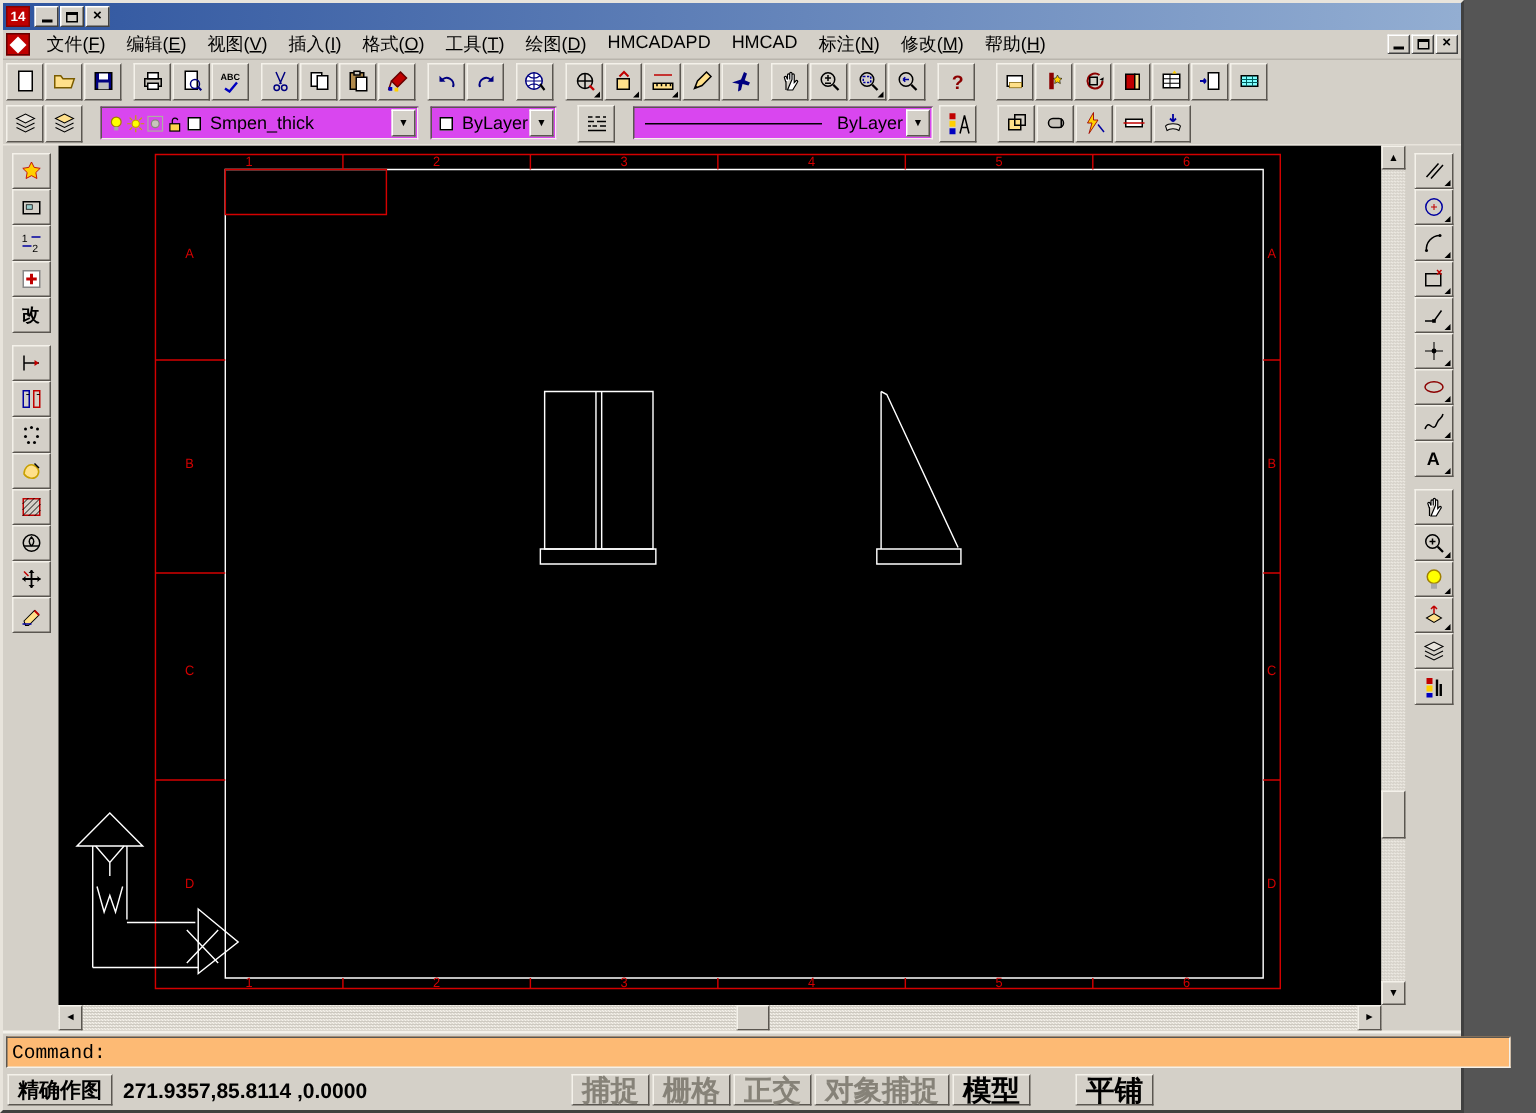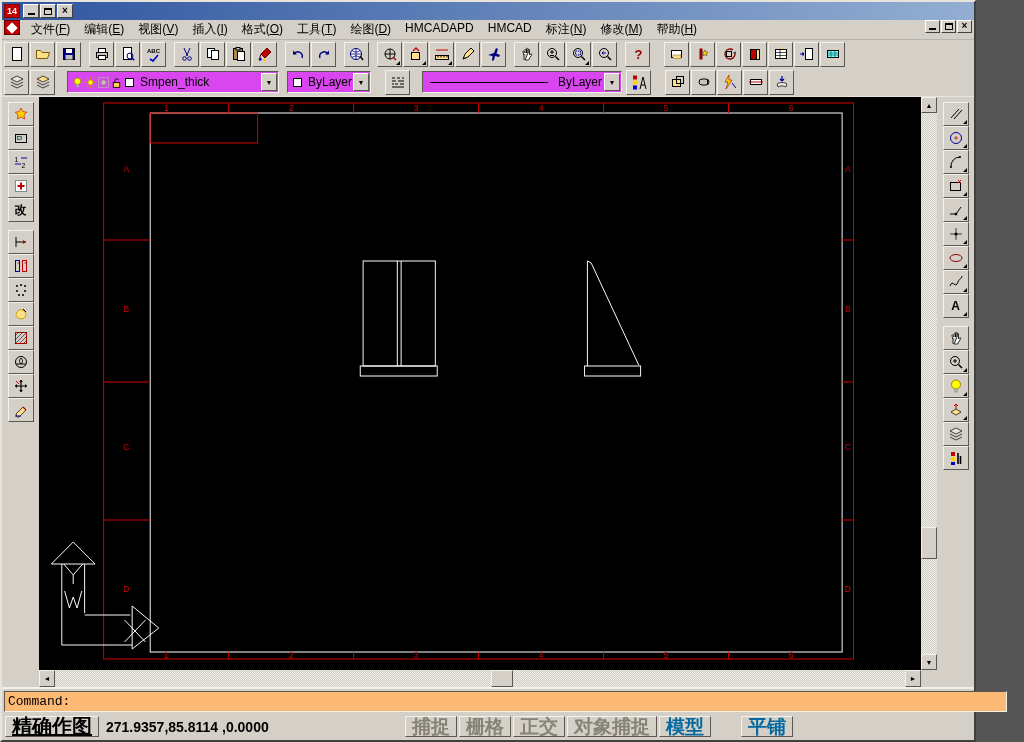--- a/index.html
+++ b/index.html
@@ -15,21 +15,21 @@
     display:flex;align-items:center;justify-content:center;margin-right:3px;border:1px solid #800;}
   .title-text{color:#fff;font-weight:bold;font-size:12px;flex:1;white-space:nowrap;}
   .capgroup{display:flex;gap:1px;}
   .cap{width:16px;height:14px;background:#d4d0c8;border:1px solid;border-color:#fff #404040 #404040 #fff;
     display:flex;align-items:flex-end;justify-content:center;font-size:10px;line-height:10px;font-weight:bold;padding:0;}
   .cap.sm{width:15px;height:13px;}
   .glyph-min{display:block;width:7px;height:2px;background:#000;margin-bottom:2px;}
   .glyph-restore{display:block;width:8px;height:7px;border:1px solid #000;border-top:2px solid #000;margin-bottom:2px;}
   .glyph-close{margin-bottom:0px;line-height:12px;}
   
-  .menubar{height:20px;display:flex;align-items:flex-start;padding:0 2px;flex:0 0 auto;
+  .menubar{height:20px;display:flex;align-items:center;padding:0 2px;flex:0 0 auto;
     border-bottom:1px solid #b8b4ac;}
   .doc-icon{width:16px;height:15px;background:#c00000;margin:0 4px 0 0;border:1px solid #600;
     display:flex;align-items:center;justify-content:center;}
   .doc-icon span{width:8px;height:8px;background:#fff;transform:rotate(45deg);display:block;}
   .menu-item{padding:1px 7px;white-space:nowrap;cursor:default;}
   .menu-item u{text-decoration:underline;}
   .menu-spacer{flex:1;}
   
   .tbrow{height:28px;display:flex;align-items:center;padding:1px 2px;flex:0 0 auto;}
   .tbgroup{display:flex;align-items:center;margin-right:7px;}
@@ -67,25 +67,25 @@
     display:flex;align-items:center;justify-content:center;font-size:7px;color:#000;padding:0;}
   .hscroll .sbtn{height:17px;}
   .thumb{position:absolute;background:#d4d0c8;border:1px solid;border-color:#f4f1ea #5a5650 #5a5650 #f4f1ea;}
   .zl{fill:#d40000;font-size:9px;font-family:"Liberation Sans","DejaVu Sans",sans-serif;text-anchor:middle;}
   
   .cmdrow{height:26px;padding:2px 2px 2px 2px;border-top:2px solid;border-color:#f4f1ea;flex:0 0 auto;background:#d4d0c8;}
   .cmdbox{width:1003px;height:21px;background:#fdba74;border:1px solid;border-color:#5a5650 #f4f1ea #f4f1ea #5a5650;
     font-family:"Liberation Mono","DejaVu Sans Mono",monospace;font-size:13px;display:flex;align-items:center;padding-left:3px;}
   
   .statusbar{height:27px;display:flex;align-items:center;padding:2px 3px;gap:2px;flex:0 0 auto;}
-  .sb-mode{font-weight:bold;font-size:20px;padding:1px 6px;border:1px solid;border-color:#f4f1ea #5a5650 #5a5650 #f4f1ea;height:21px;display:flex;align-items:center;text-decoration:underline;}
+  .sb-mode{font-weight:bold;font-size:14px;padding:1px 6px;border:1px solid;border-color:#f4f1ea #5a5650 #5a5650 #f4f1ea;height:21px;display:flex;align-items:center;}
   .sb-coords{width:302px;font-weight:bold;font-size:14px;padding-left:5px;height:21px;display:flex;align-items:center;}
   .sb-toggle{height:21px;display:flex;align-items:center;padding:0 6px;font-weight:bold;font-size:19px;
     border:1px solid;border-color:#f4f1ea #5a5650 #5a5650 #f4f1ea;color:#868278;}
-  .sb-toggle.on{color:#0369a1;}
+  .sb-toggle.on{color:#000000;}
 </style>
 </head>
 <body>
 
 <div class="window">
 
   <div class="titlebar">
     <span class="app-icon">14</span>
     <span class="capgroup">
       <button class="cap">

